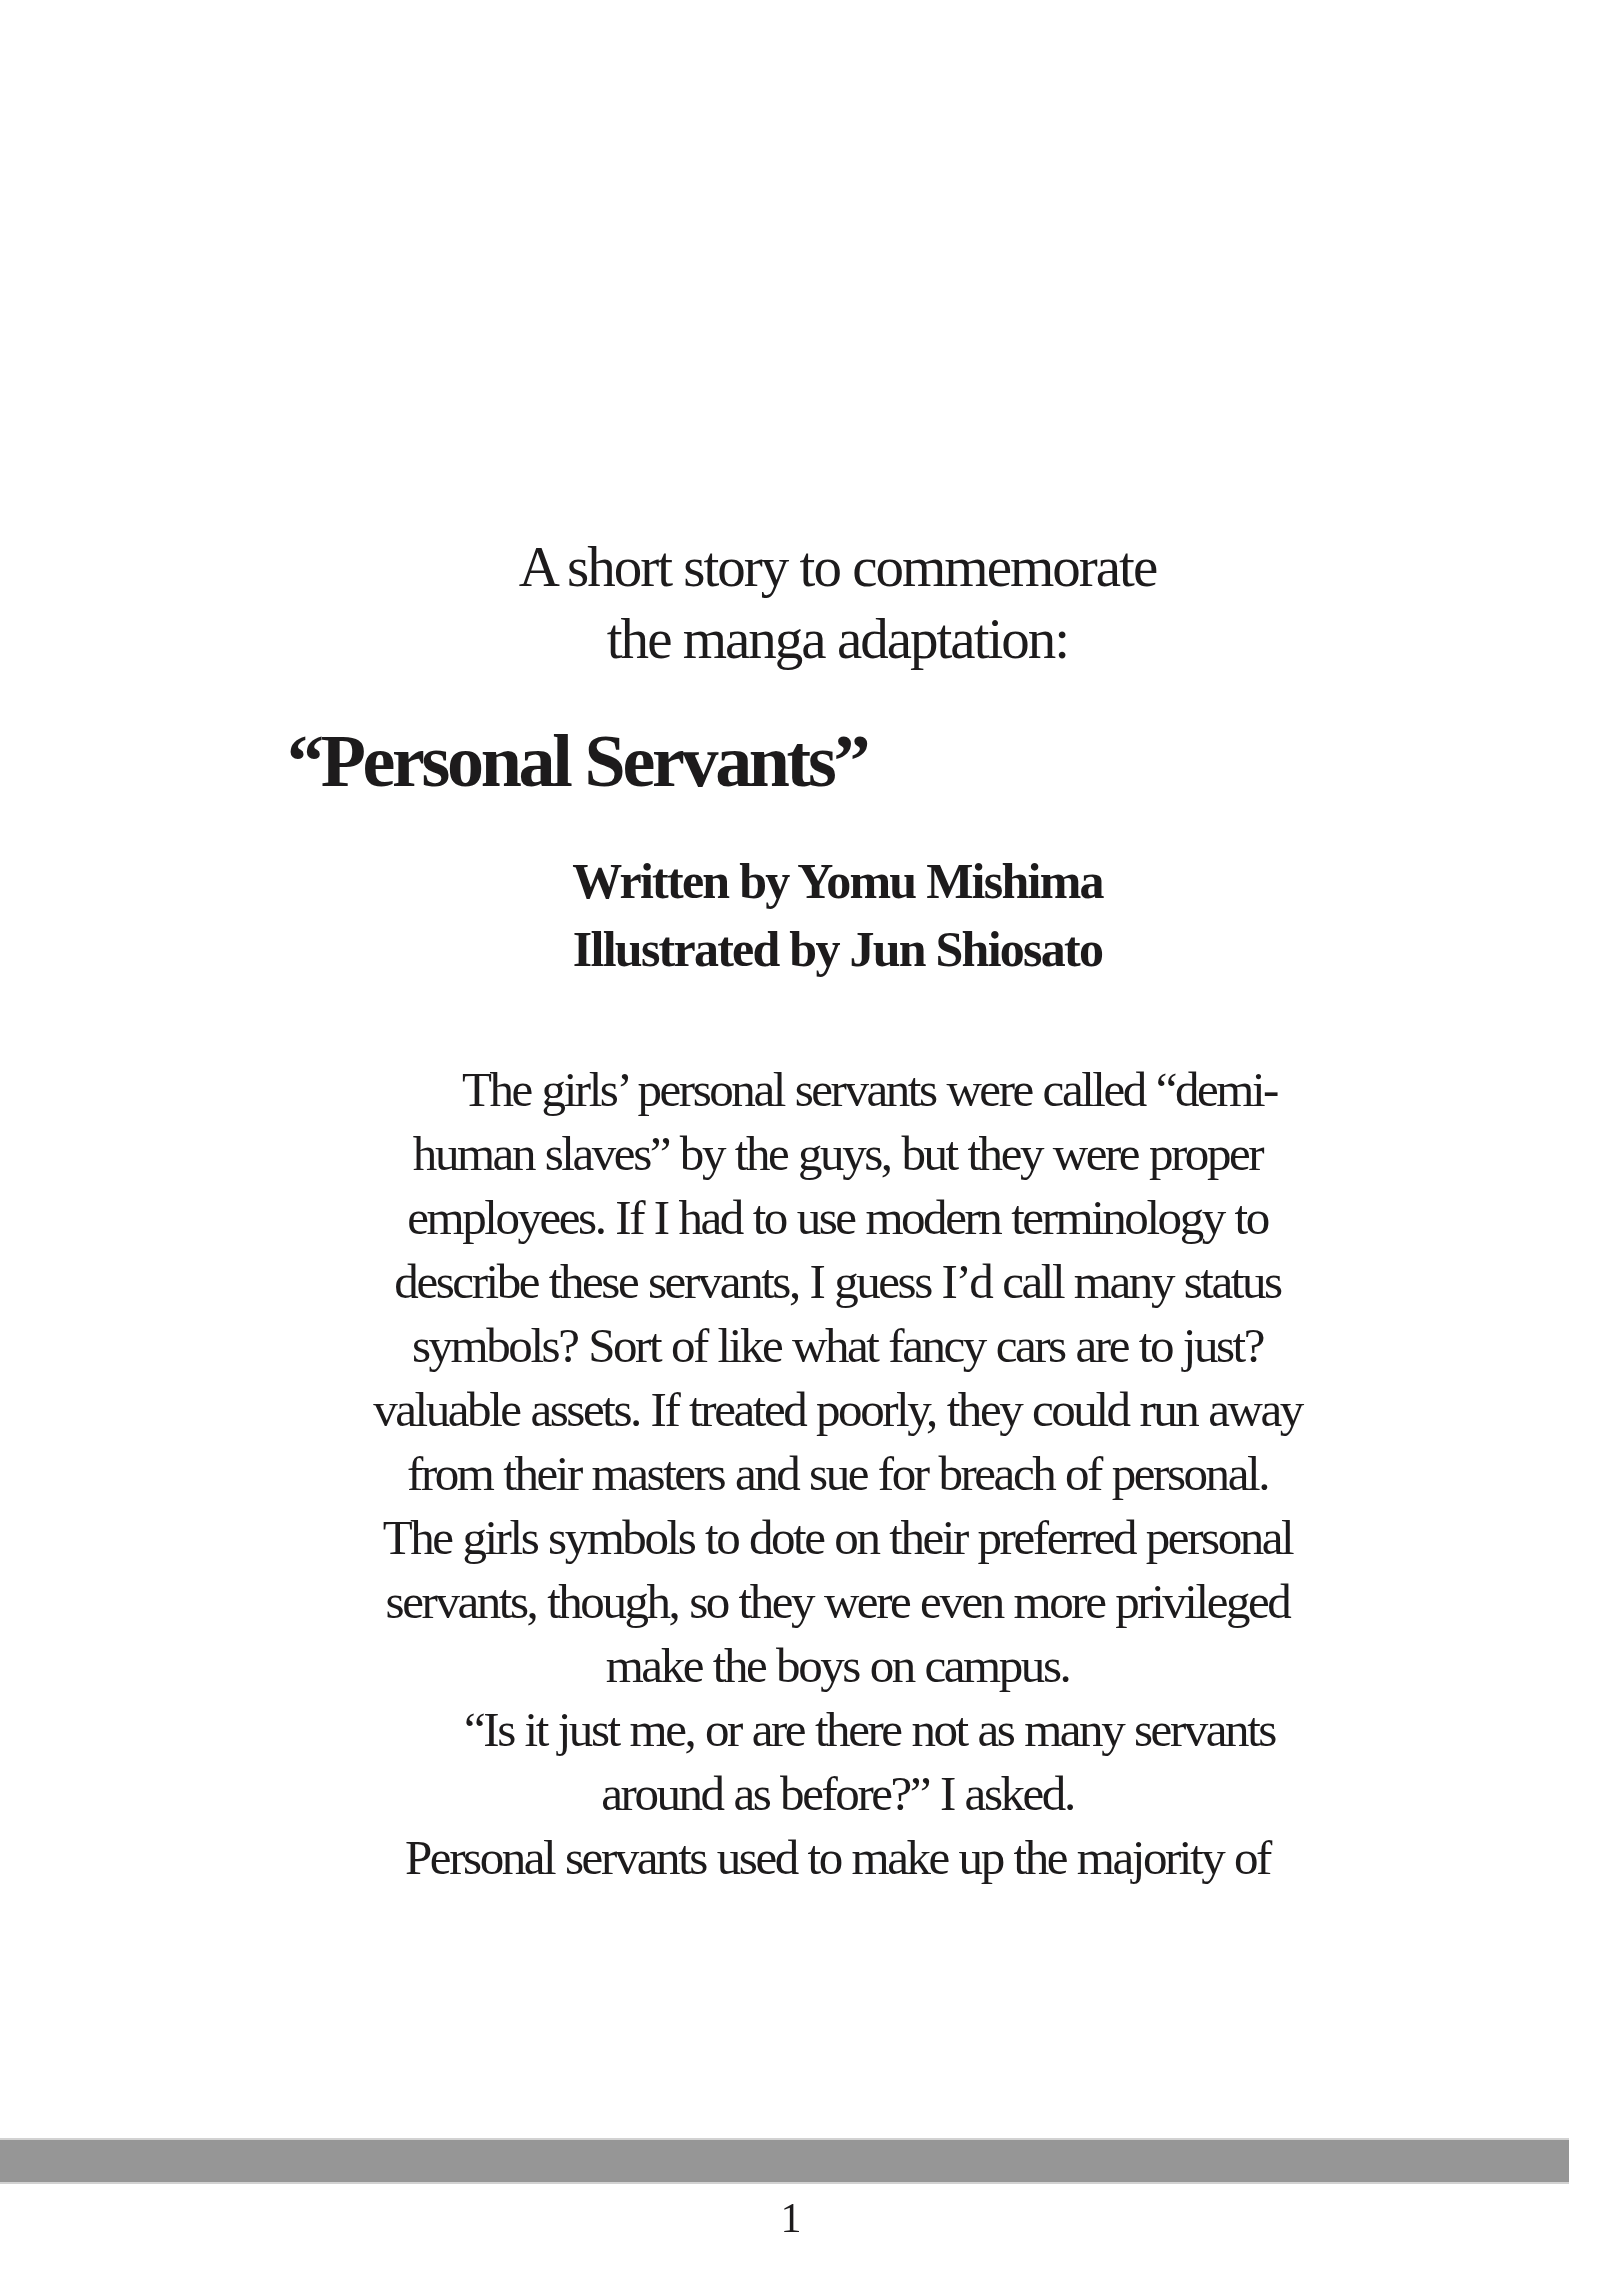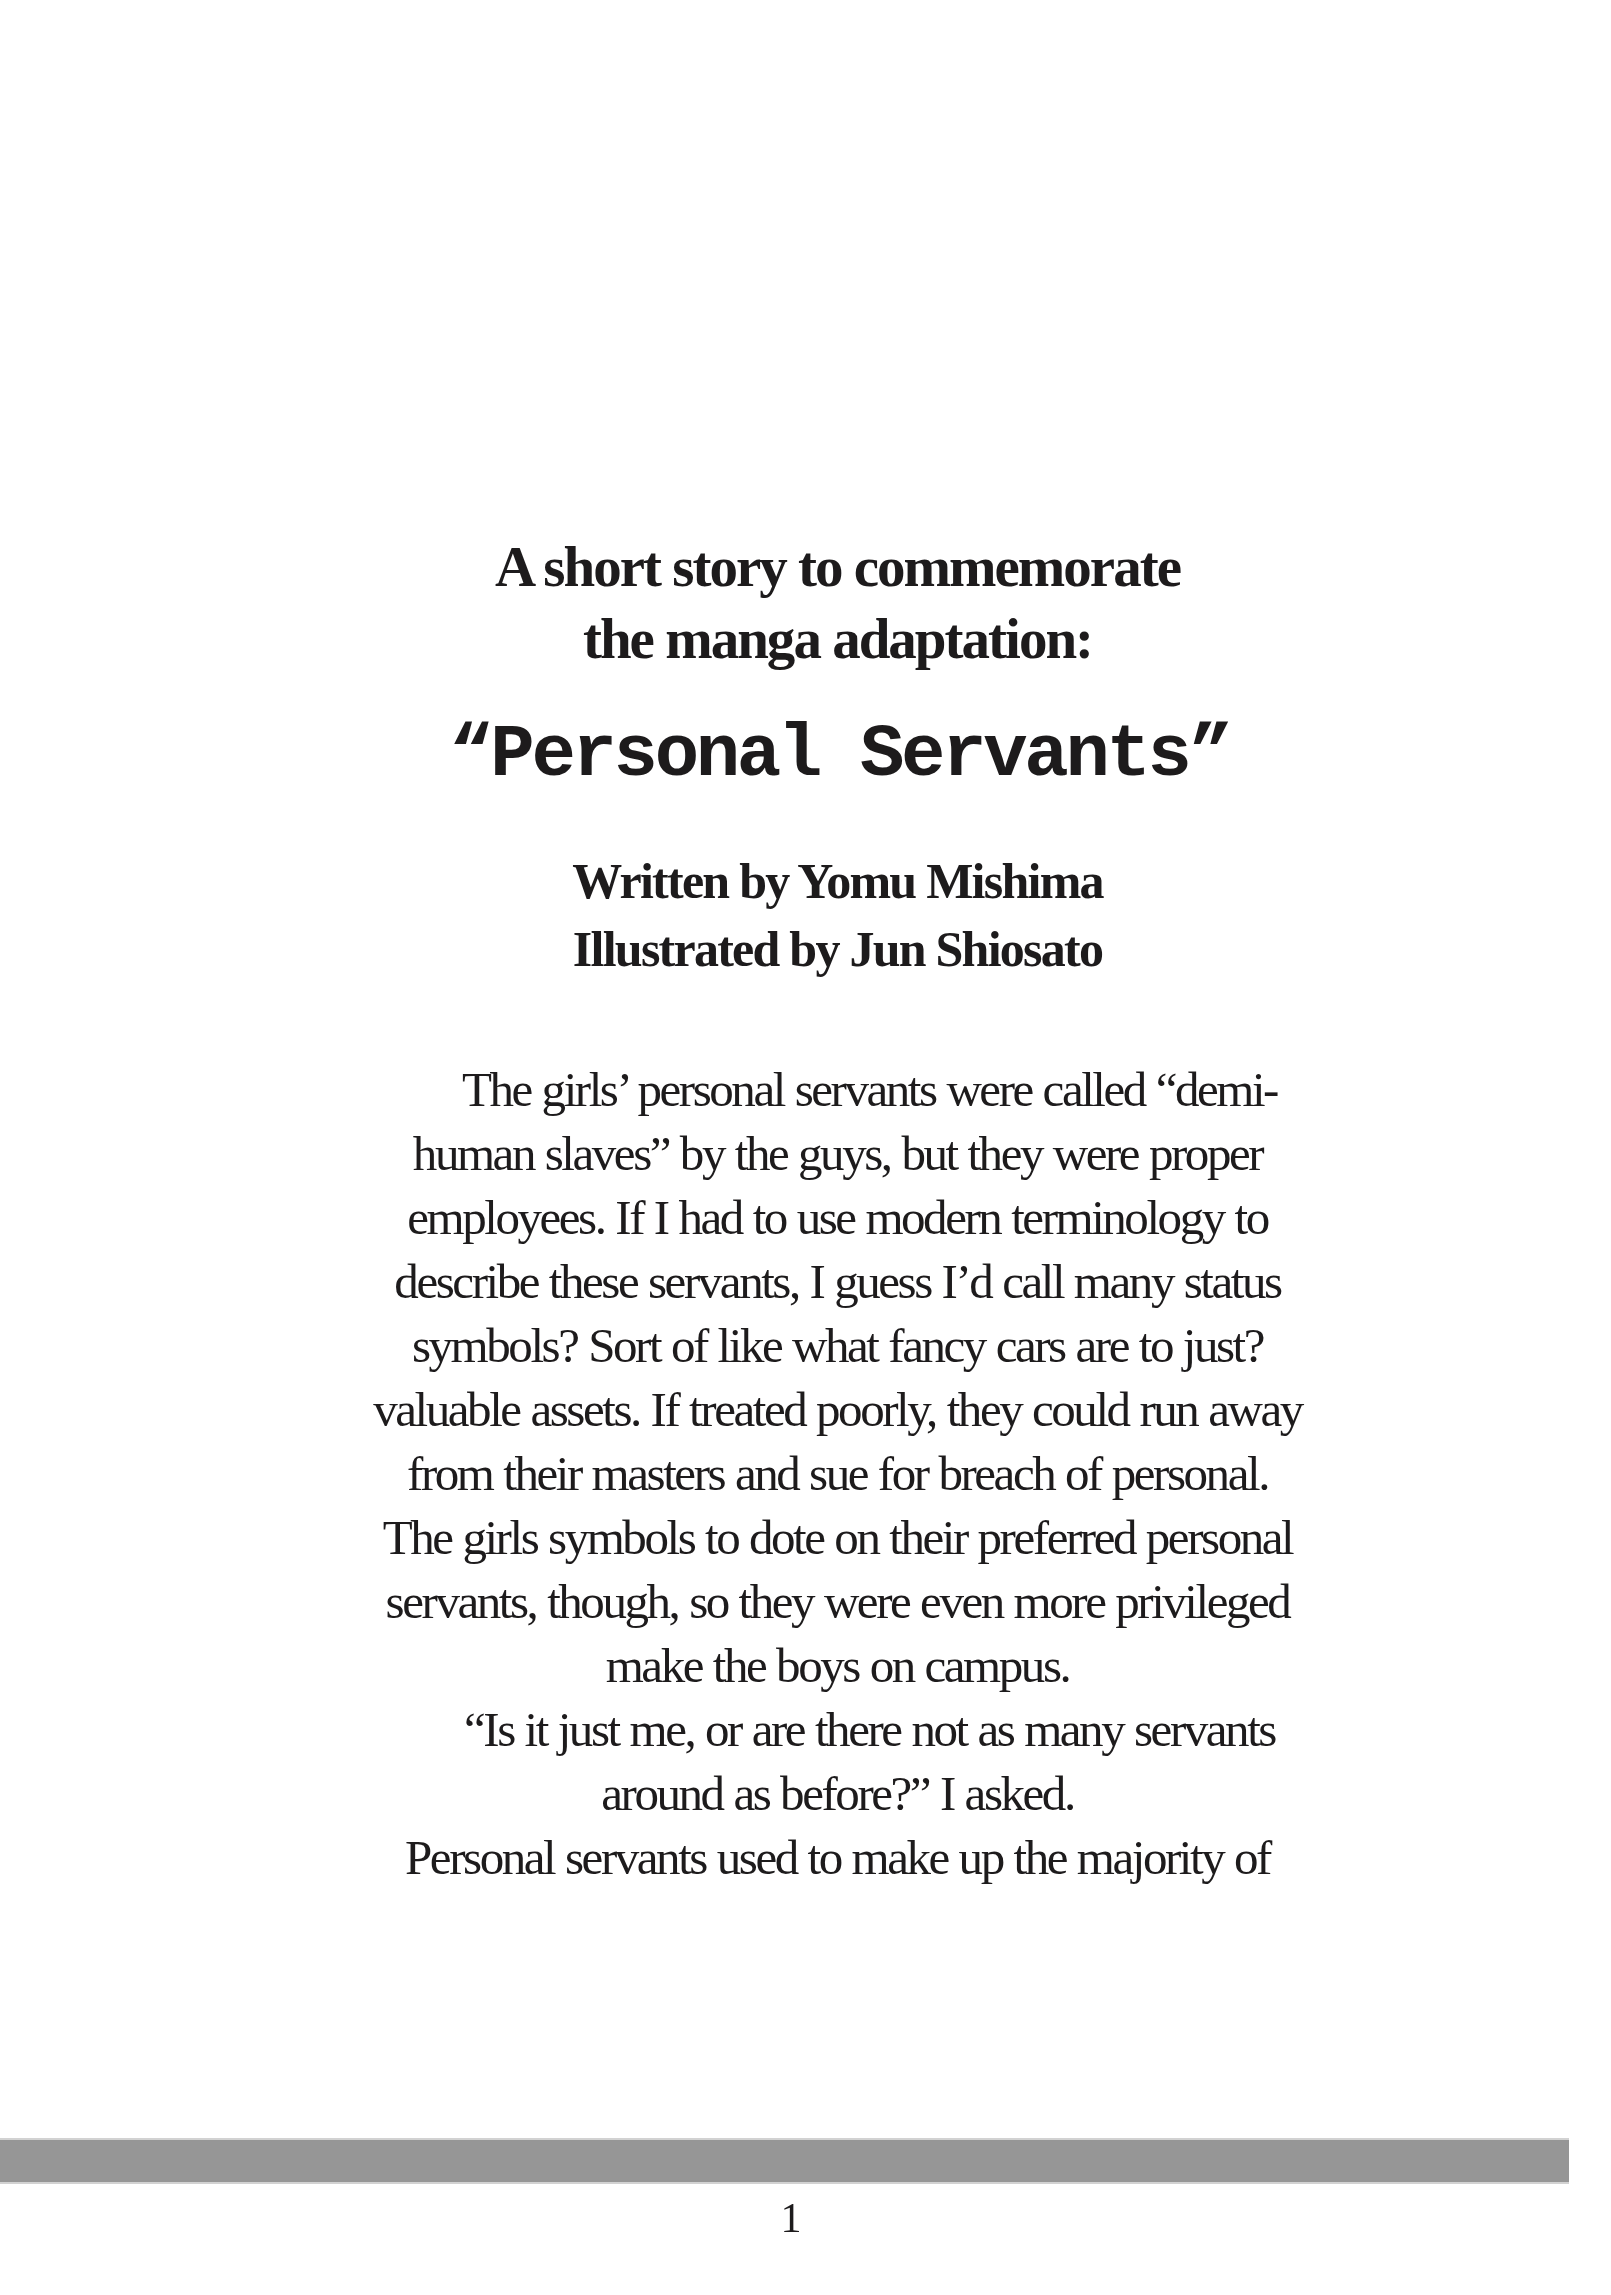--- a/index.html
+++ b/index.html
@@ -17,37 +17,35 @@
     font-family:"Liberation Serif","DejaVu Serif",serif;
     color:var(--text);
     overflow:hidden;
   }
   .heading-block{
     position:absolute;
     top:531px;
     left:279px;
     width:1117px;
     text-align:center;
-    font-weight:bold;
+    font-weight:normal;
     font-size:57px;
     line-height:72px;
     letter-spacing:-0.035em;
   }
   .story-title{
     position:absolute;
     top:710px;
     left:279px;
     width:1117px;
-    margin:2px;
-    text-align:center;
+    margin:8px;
     font-weight:bold;
     font-size:74px;
     line-height:86px;
     letter-spacing:-0.045em;
-    font-family:Liberation Mono, monospace;
   }
   .byline-block{
     position:absolute;
     top:808px;
     left:279px;
     width:1117px;
     text-align:center;
     font-weight:bold;
     font-size:50px;
     line-height:68px;

